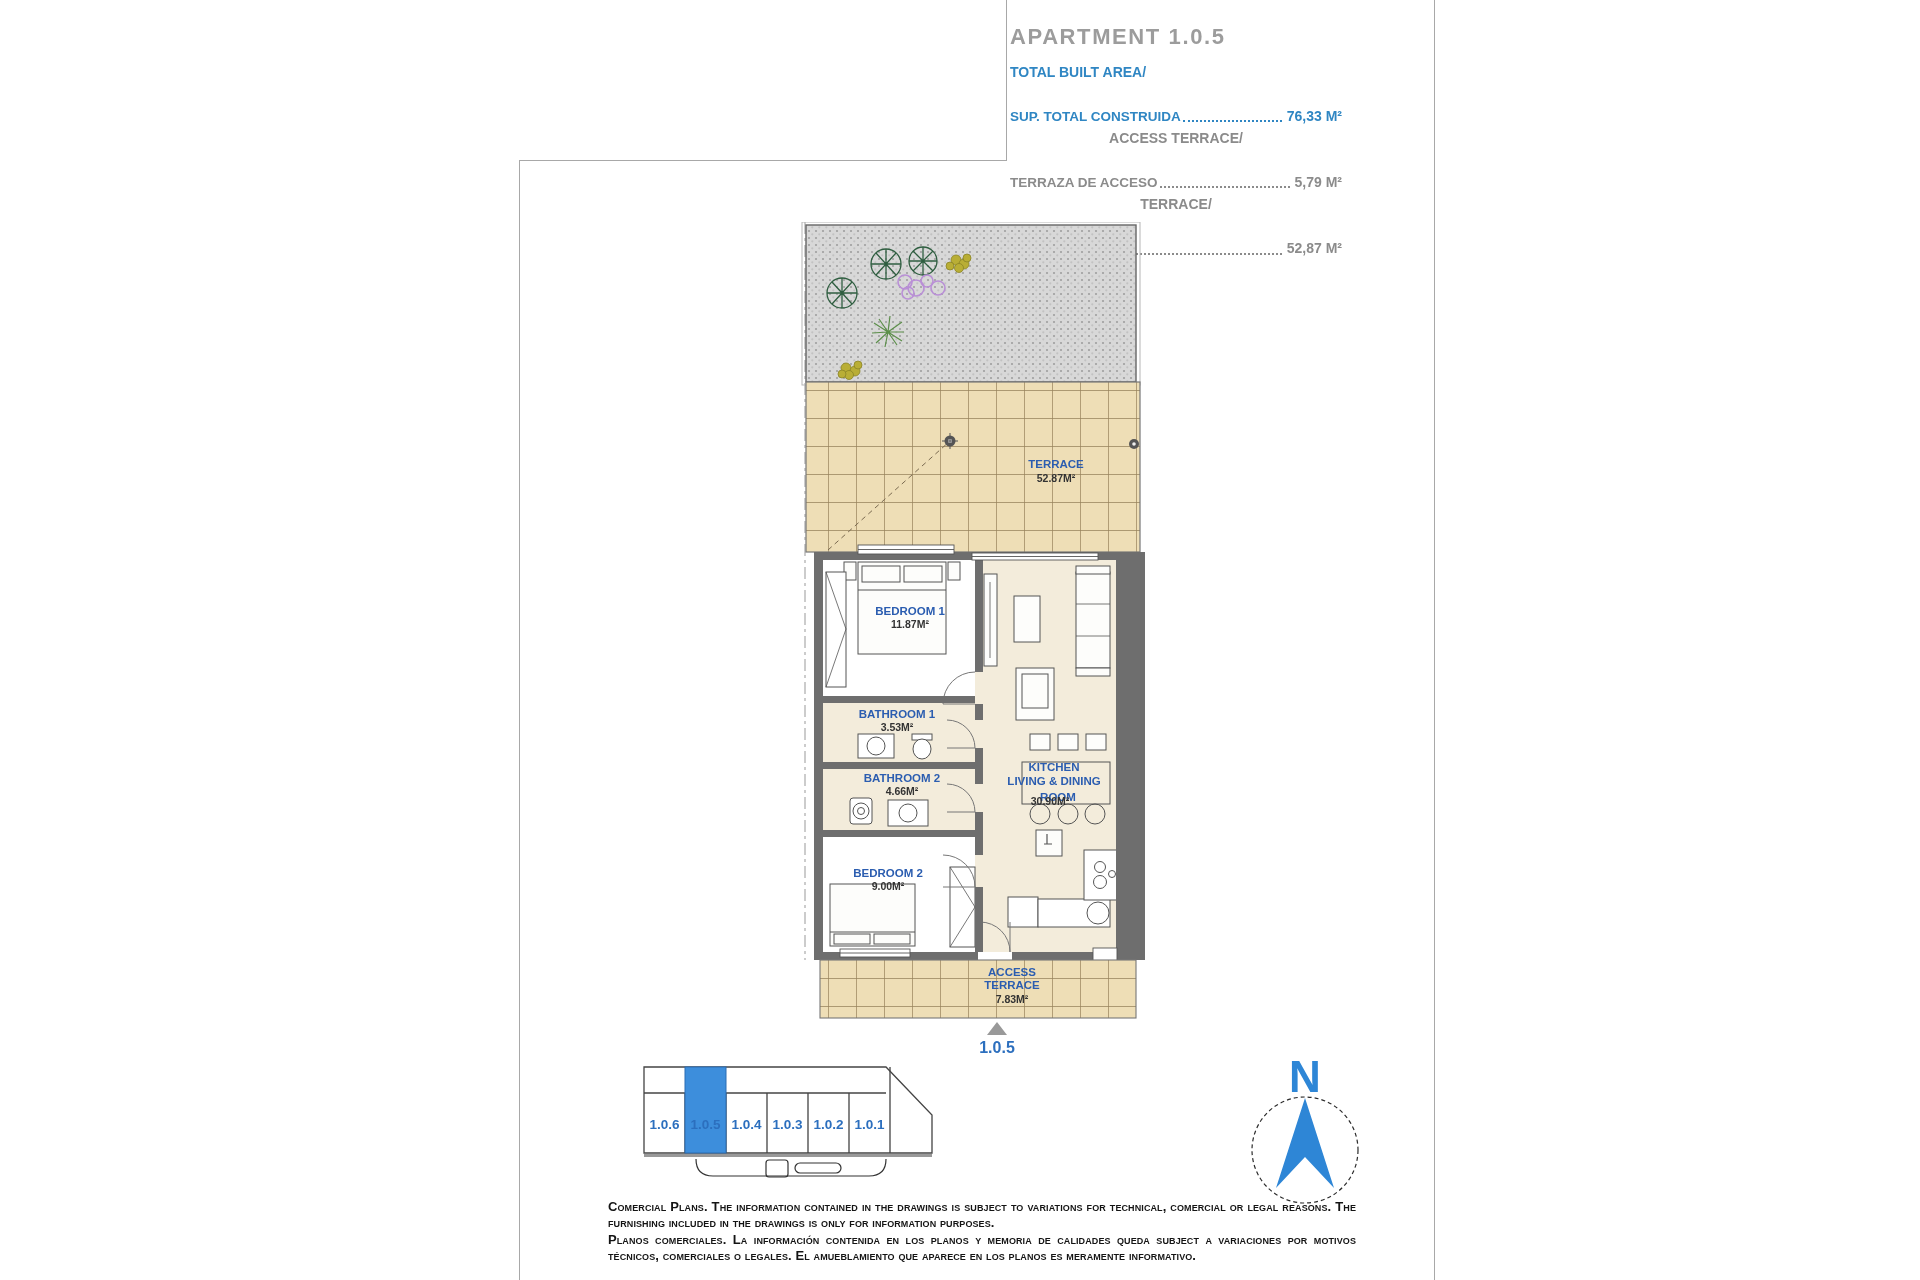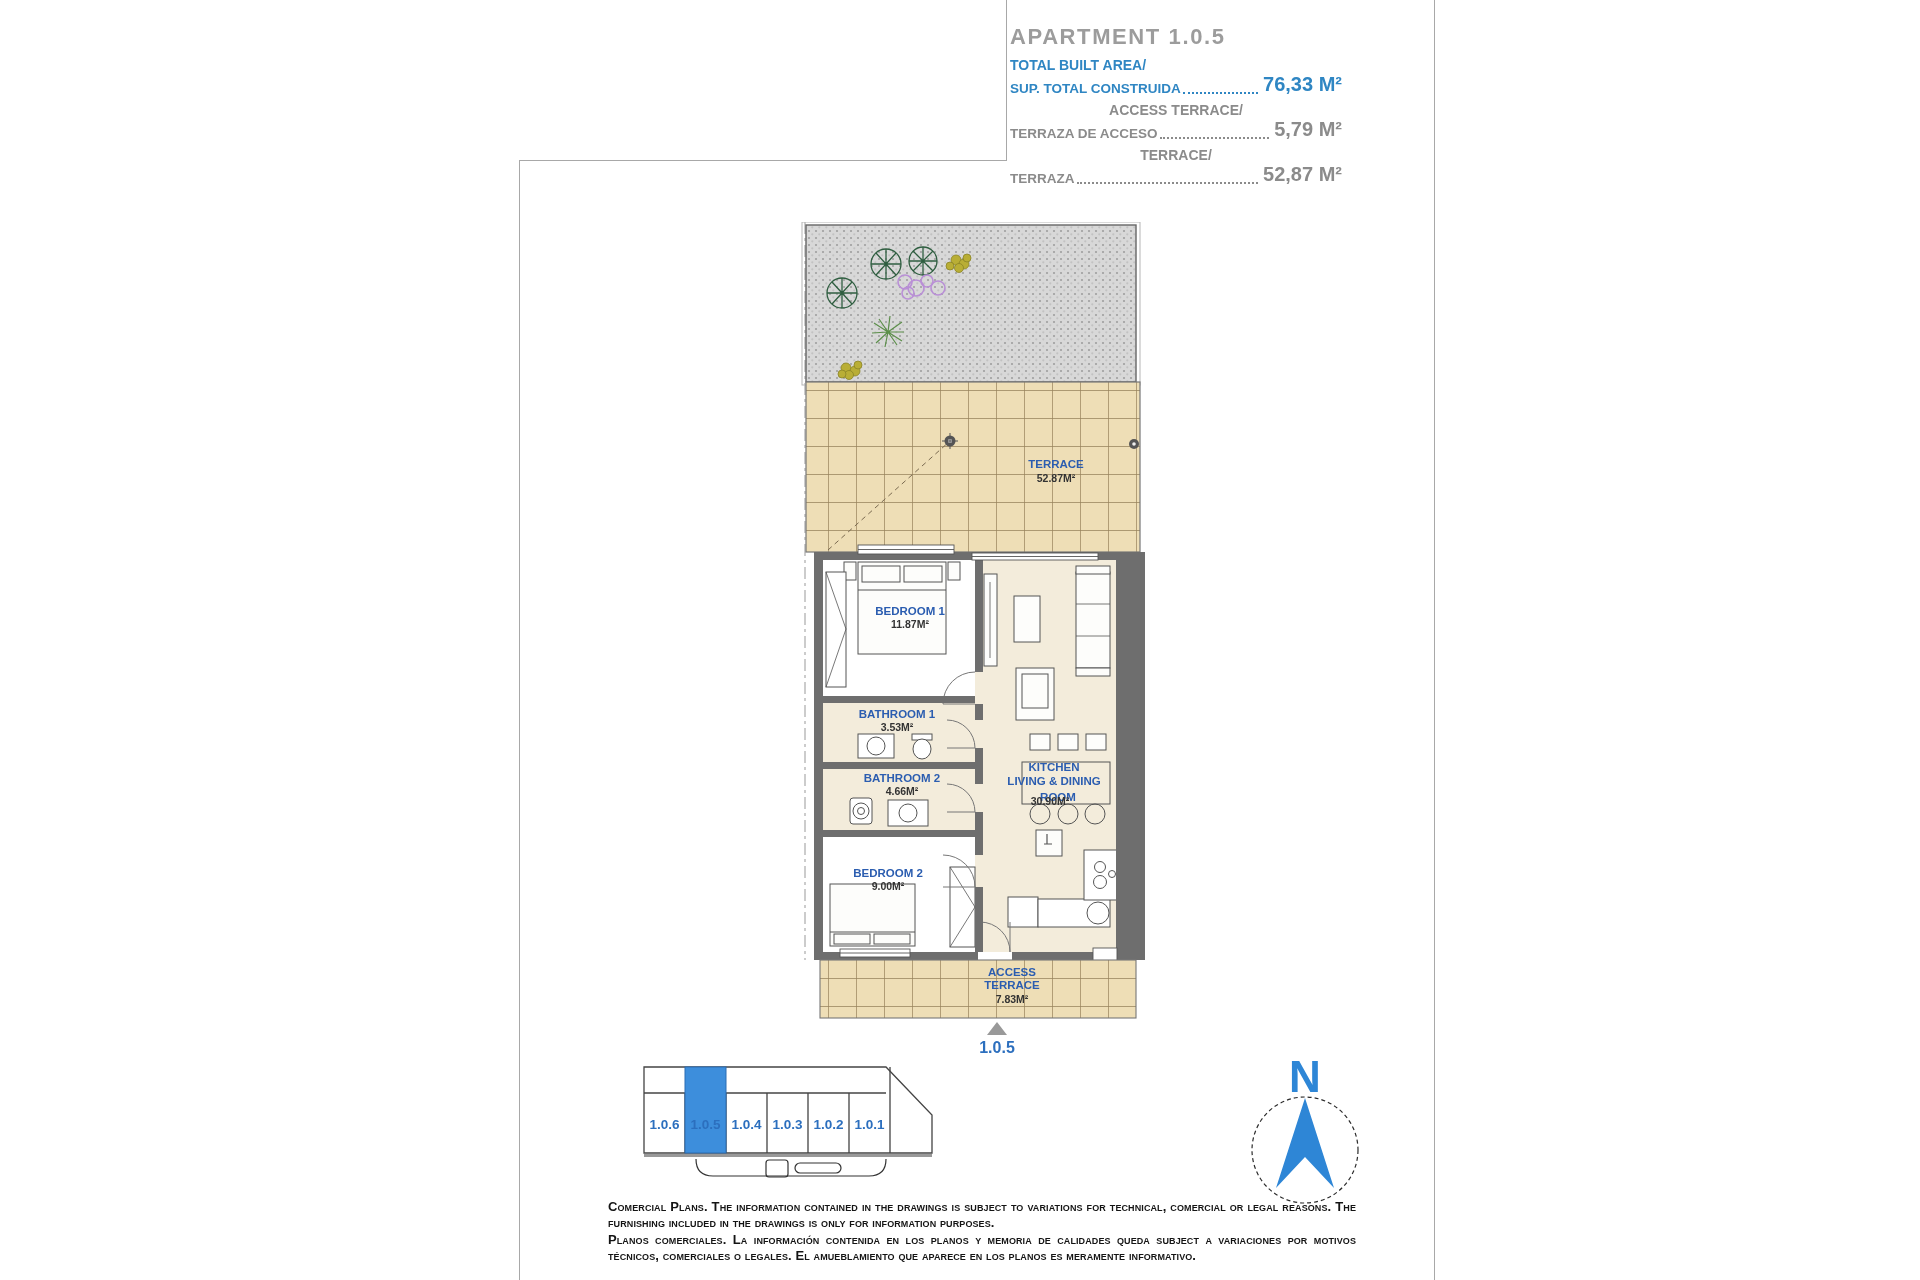--- a/index.html
+++ b/index.html
@@ -3,26 +3,26 @@
 <meta charset="utf-8">
 <style>
   html,body{margin:0;padding:0;}
   body{
     width:1920px;height:1280px;position:relative;background:#ffffff;
     font-family:"Liberation Sans", sans-serif;overflow:hidden;
   }
   .sheet-line{position:absolute;background:#a8a8a8;}
   
   .title-block{position:absolute;left:1010px;top:24px;width:332px;}
-  .tb-title{font-size:22px;font-weight:bold;color:#9c9c9c;letter-spacing:1.6px;margin-bottom:7px;}
+  .tb-title{font-size:22px;font-weight:bold;color:#9c9c9c;letter-spacing:1.6px;margin-bottom:14px;}
   .tb-row{margin-bottom:6px;}
   .tb-row .tb-line1{font-size:14px;font-weight:bold;line-height:1.15;}
   .tb-line2{display:flex;align-items:flex-end;font-size:13.5px;font-weight:bold;line-height:1.15;}
   .leader{flex:1;border-bottom:2px dotted currentColor;margin:0 5px 2px 2px;}
-  .tb-value{white-space:nowrap;font-size:20px;}
+  .tb-value{white-space:nowrap;font-size:14px;margin-top:28px;}
   .row-primary{color:#2f86c3;}
   .row-secondary{color:#8b8b8b;text-align:center;}
   
   .disclaimer{
     position:absolute;left:608px;top:1186px;width:748px;
     font-size:13px;font-weight:bold;font-variant:small-caps;
     color:#141414;line-height:1.26;text-align:justify;letter-spacing:0.1px;
   }
   svg text{font-family:"Liberation Sans", sans-serif;}
   .room-name{fill:#2b5db0;font-weight:bold;font-size:11.5px;}

